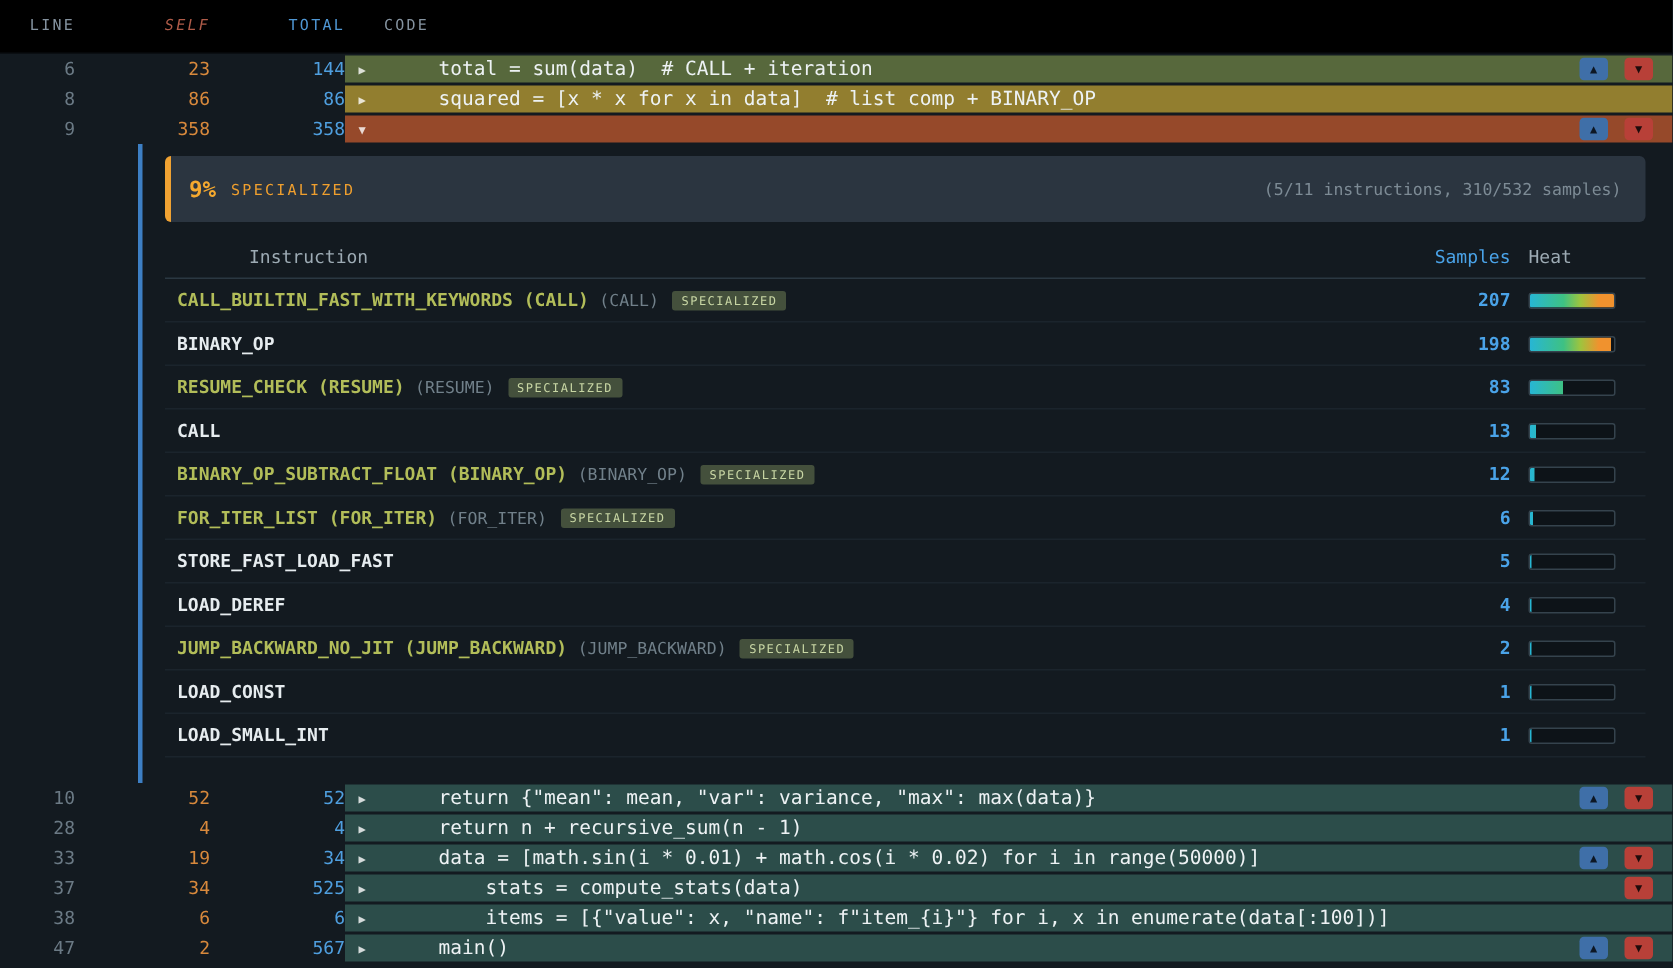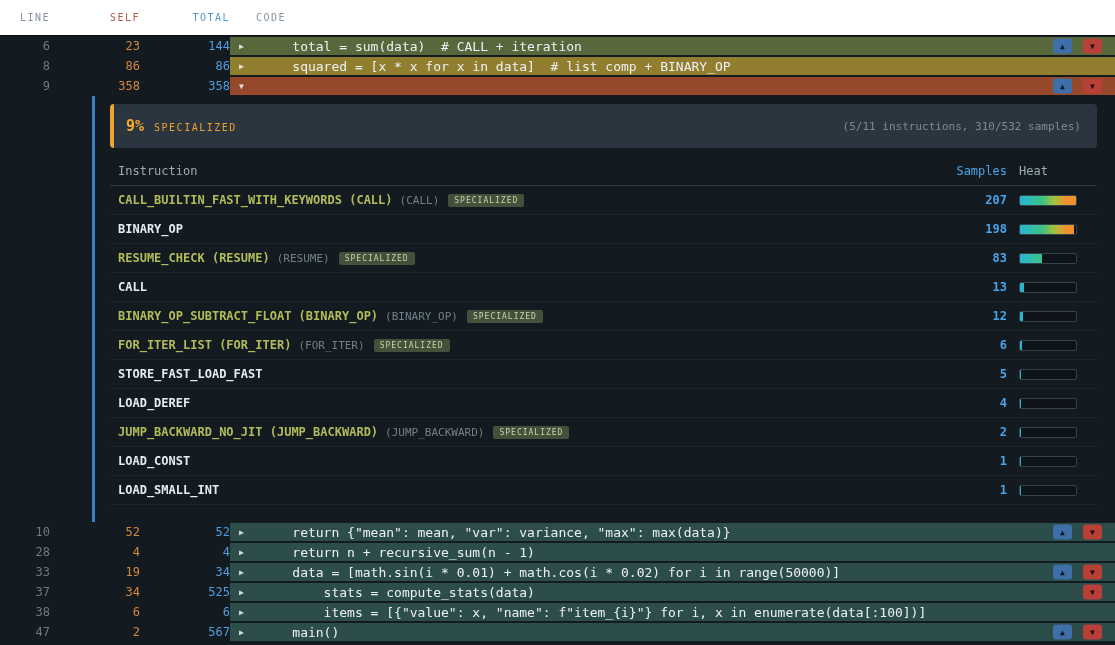--- a/index.html
+++ b/index.html
@@ -1,27 +1,27 @@
 <!DOCTYPE html>
 <html><head>
 <meta charset="utf-8">
 <style>
   * { margin:0; padding:0; box-sizing:border-box; }
   html,body { width:1115px; height:645px; overflow:hidden; }
   body { background:#131a20; font-family:"DejaVu Sans Mono", monospace; }
 
   
-  .hdr { height:36px; display:flex; align-items:center; background:#ffffff;
+  .hdr { height:36px; display:flex; align-items:center; background:#000000;
          border-bottom:1px solid #0a0e12; font-size:10px; letter-spacing:1.5px;
          color:#8593a0; }
   .c-line  { width:50px;  text-align:right; }
   .c-self  { width:90px;  text-align:right; }
   .c-total { width:90px;  text-align:right; }
   .c-code  { padding-left:26px; }
-  .hdr .c-self  { color:#b05c49; }
+  .hdr .c-self  { color:#b05c49;font-style:italic; }
   .hdr .c-total { color:#4f97d4; }
 
   
   .row { height:20px; display:flex; font-size:12px; }
   .cell { display:flex; align-items:center; }
   .cell.c-line  { justify-content:flex-end; color:#6b7a85; }
   .cell.c-self  { justify-content:flex-end; color:#d8893c; }
   .cell.c-total { justify-content:flex-end; color:#4f9fdf; }
   .band { flex:1; margin:1px 0; display:flex; align-items:center;
           position:relative; color:#edf2f4; }
@@ -40,21 +40,21 @@
   .gutter { width:92px; }
   .detail-body { flex:1; border-left:3px solid #3d7fc4; padding:8px 18px 0 15px; }
   .banner { height:44px; background:#2b3540; border-left:4px solid #f0a232;
             border-radius:4px; display:flex; align-items:center; padding:0 16px 0 12px; }
   .pct { color:#f5a92f; font-size:15px; font-weight:bold; }
   .spec-label { color:#ef9f2e; font-size:10px; letter-spacing:1.5px; margin-left:10px; padding-top:2px; }
   .summary { margin-left:auto; color:#7d8b95; font-size:11px; }
 
   .ithead { display:flex; align-items:center; height:30px; margin-top:8px;
             border-bottom:1px solid #2b3842; font-size:12px; color:#9dabb4; }
-  .iname-h { flex:1; padding-left:8px; }
+  .iname-h { flex:1; padding-left:8px;margin-left:48px; }
   .isamples-h { width:90px; text-align:right; color:#4aa3e8; }
   .iheat-h { width:90px; padding-left:12px; }
 
   .irow { display:flex; align-items:center; height:29px;
           border-bottom:1px solid #1b242c; font-size:12px; }
   .iname { flex:1; padding-left:8px; font-weight:bold; color:#e6ecef;
            display:flex; align-items:center; }
   .iname .nm { color:#e6ecef; }
   .iname.spec .nm { color:#b2bd59; }
   .ibase { color:#71808a; font-weight:normal; margin-left:7px; font-size:11px; }

